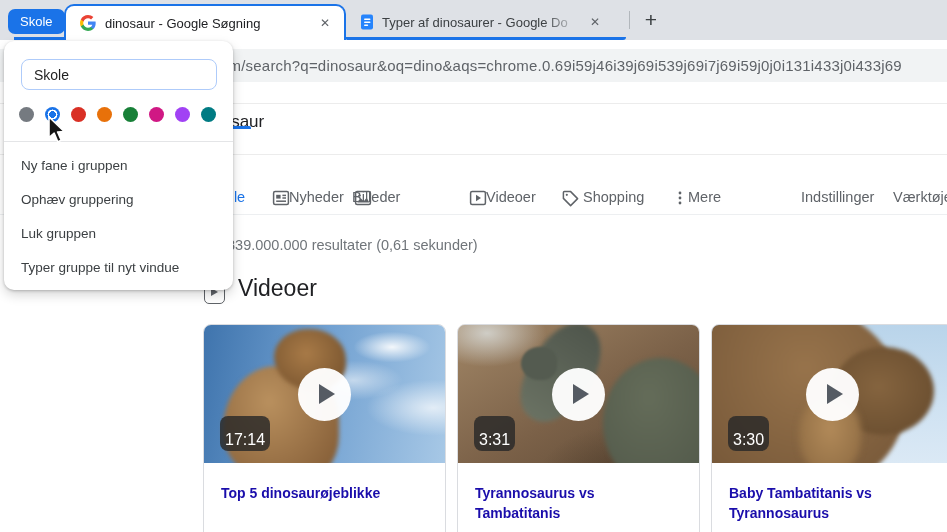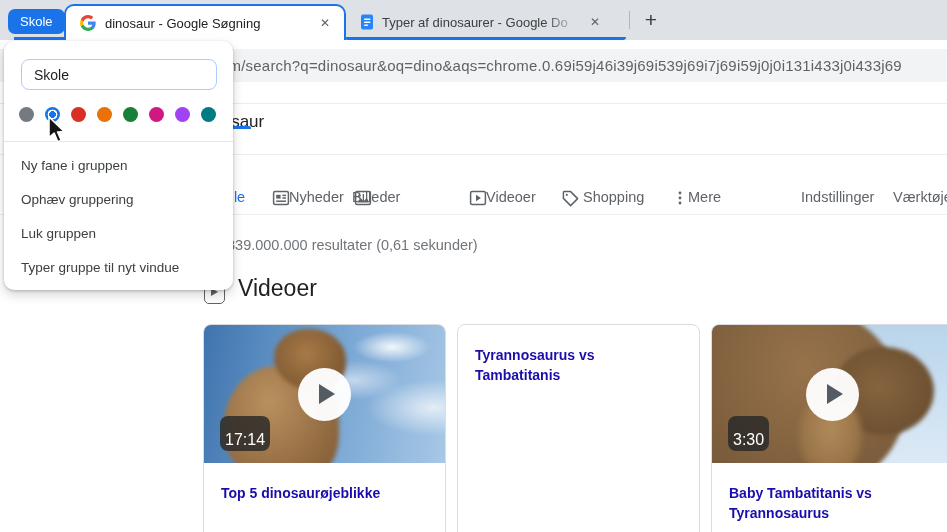--- a/index.html
+++ b/index.html
@@ -218,20 +218,27 @@
       <div class="blob t1-head"></div>
       <div class="play"></div>
       <div class="duration">17:14</div>
     </div>
     <div class="card-info">
       <div class="card-title">Top 5 dinosaurøjeblikke</div>
     </div>
   </div>
 
   <div class="card card2">
+    <div class="thumb thumb2">
+      <div class="blob t2-bodyr"></div>
+      <div class="blob t2-neck"></div>
+      <div class="blob t2-head"></div>
+      <div class="play"></div>
+      <div class="duration">3:31</div>
+    </div>
     <div class="card-info">
       <div class="card-title">Tyrannosaurus vs Tambatitanis</div>
     </div>
   </div>
 
   <div class="card card3">
     <div class="thumb thumb3">
       <div class="blob t3-mass"></div>
       <div class="blob t3-hump"></div>
       <div class="blob t3-leg"></div>

